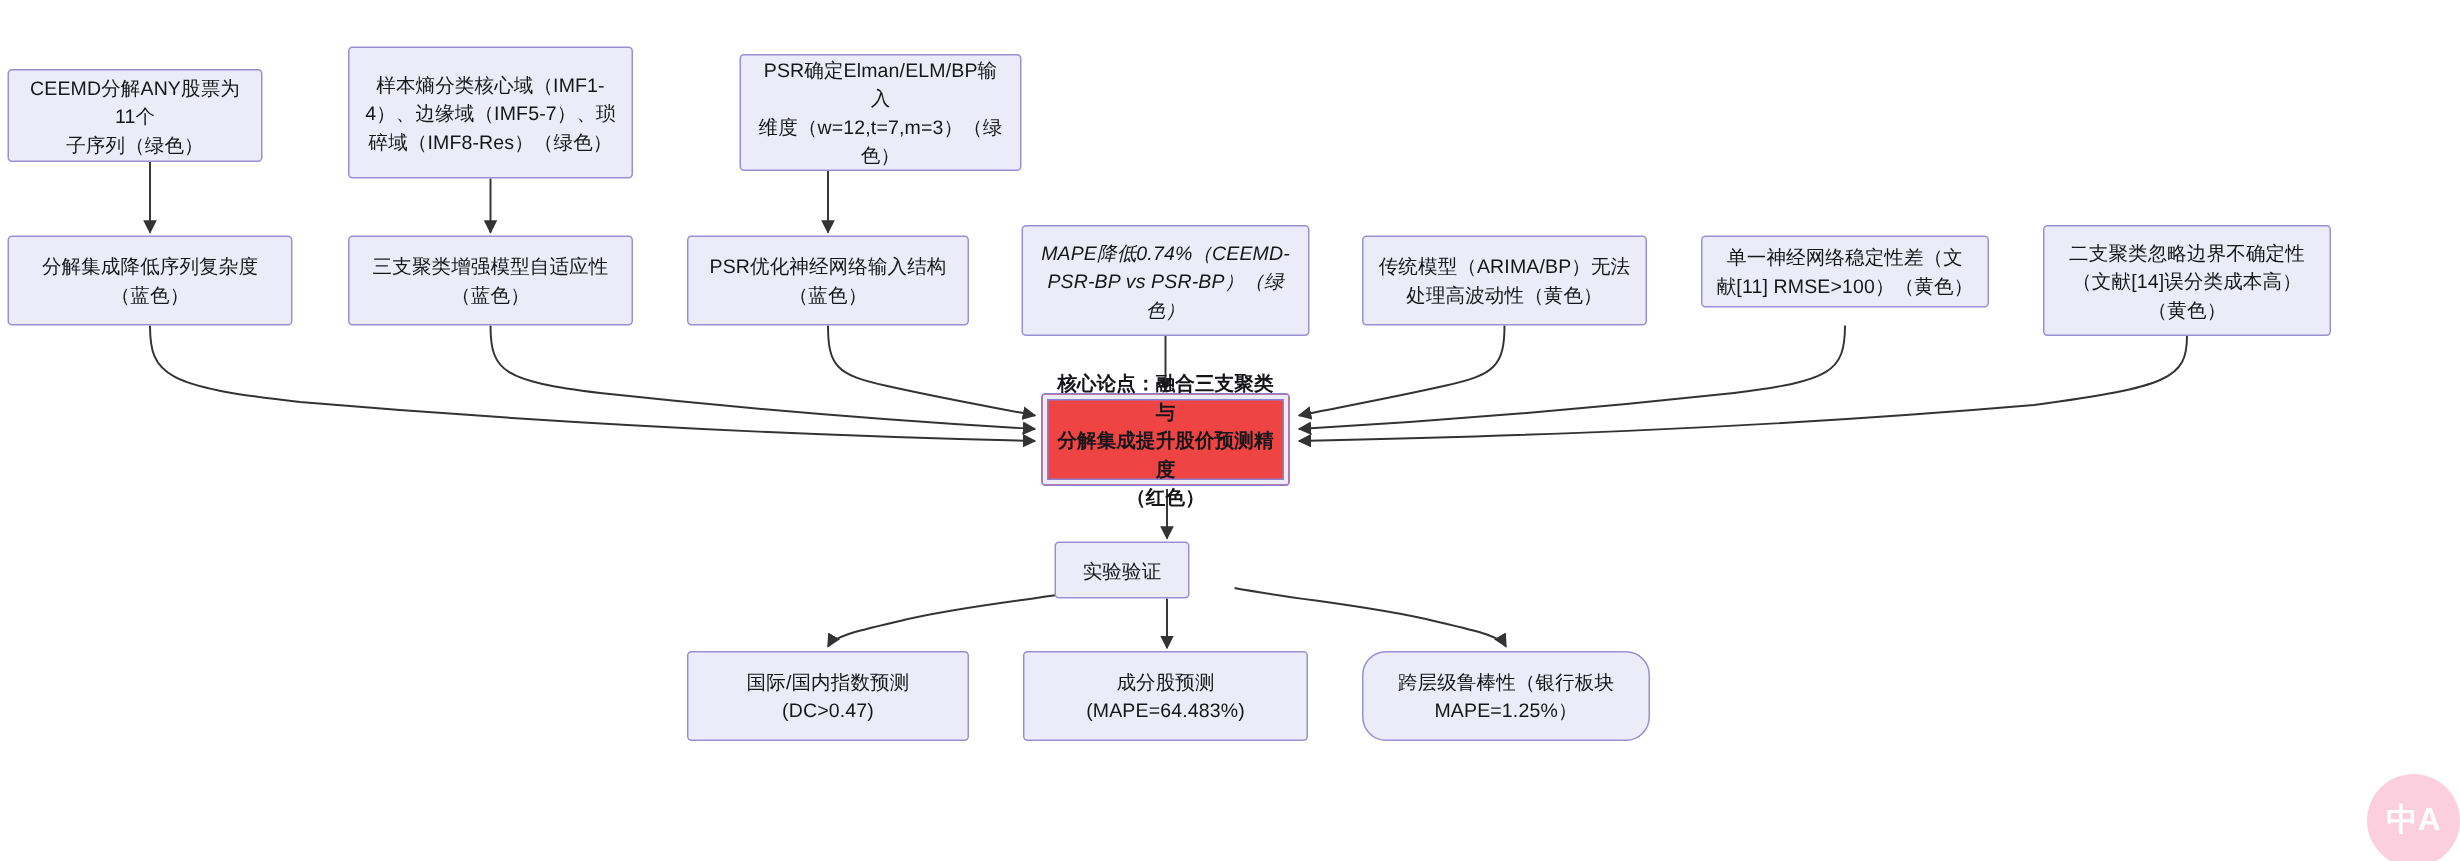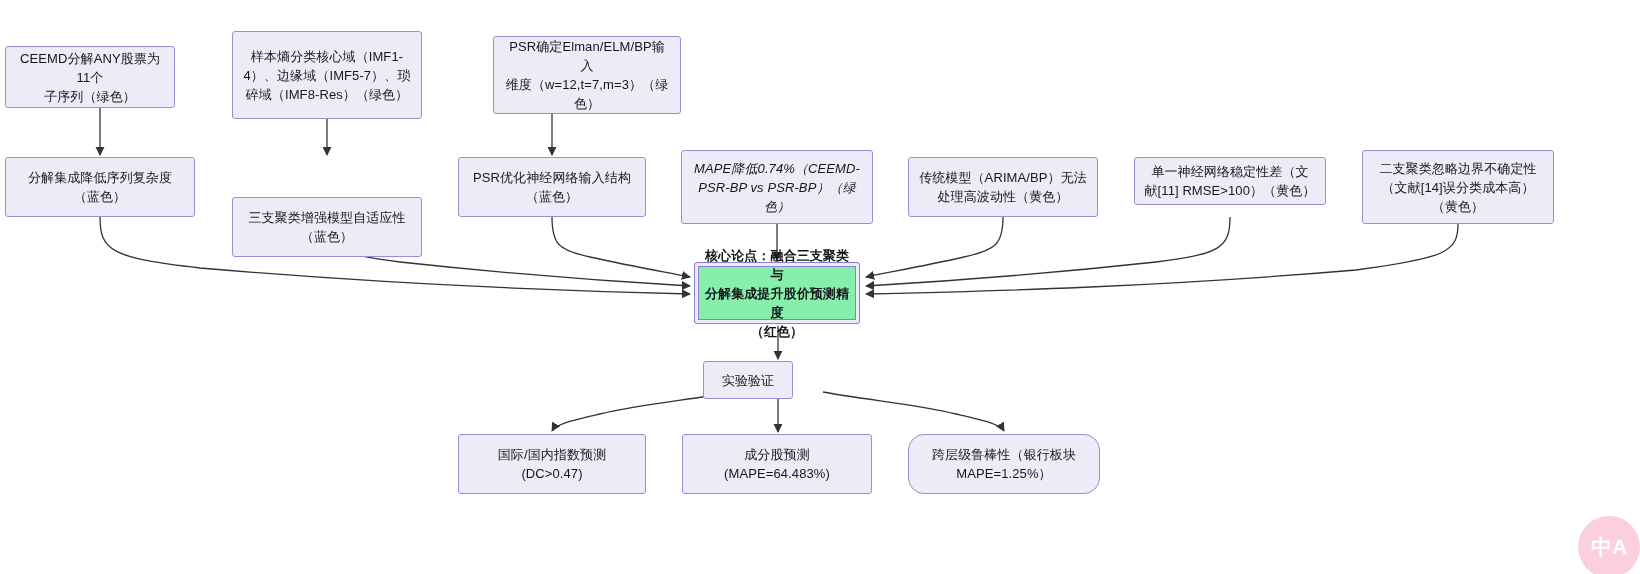--- a/index.html
+++ b/index.html
@@ -42,21 +42,21 @@
     line-height: 19px;
     padding: 4px 9px;
     letter-spacing: 0.1px;
   }
   .node .node-label {
     display: block;
     width: 100%;
     white-space: pre-line;
   }
   .node.core {
-    background: #86efac;
+    background: #ef4444;
     border: 1px solid #8d7fd0;
     box-shadow: inset 0 0 0 3px #ececf8, inset 0 0 0 4px #8d7fd0;
     font-weight: 700;
   }
   .watermark {
     position: absolute;
     width: 62px;
     height: 62px;
     border-radius: 50%;
     background: #f8a9c4;
@@ -120,21 +120,21 @@
     <span class="node-label">PSR确定Elman/ELM/BP输入
 维度（w=12,t=7,m=3）（绿
 色）</span>
   </div>
 
   <div class="node" style="left:5px;top:157px;width:190px;height:60px;">
     <span class="node-label">分解集成降低序列复杂度
 （蓝色）</span>
   </div>
 
-  <div class="node" style="left:232px;top:157px;width:190px;height:60px;margin-top:40px;">
+  <div class="node" style="left:232px;top:157px;width:190px;height:60px;">
     <span class="node-label">三支聚类增强模型自适应性
 （蓝色）</span>
   </div>
 
   <div class="node" style="left:458px;top:157px;width:188px;height:60px;">
     <span class="node-label">PSR优化神经网络输入结构
 （蓝色）</span>
   </div>
 
   <div class="node" style="left:681px;top:150px;width:192px;height:74px;font-style:italic;">

